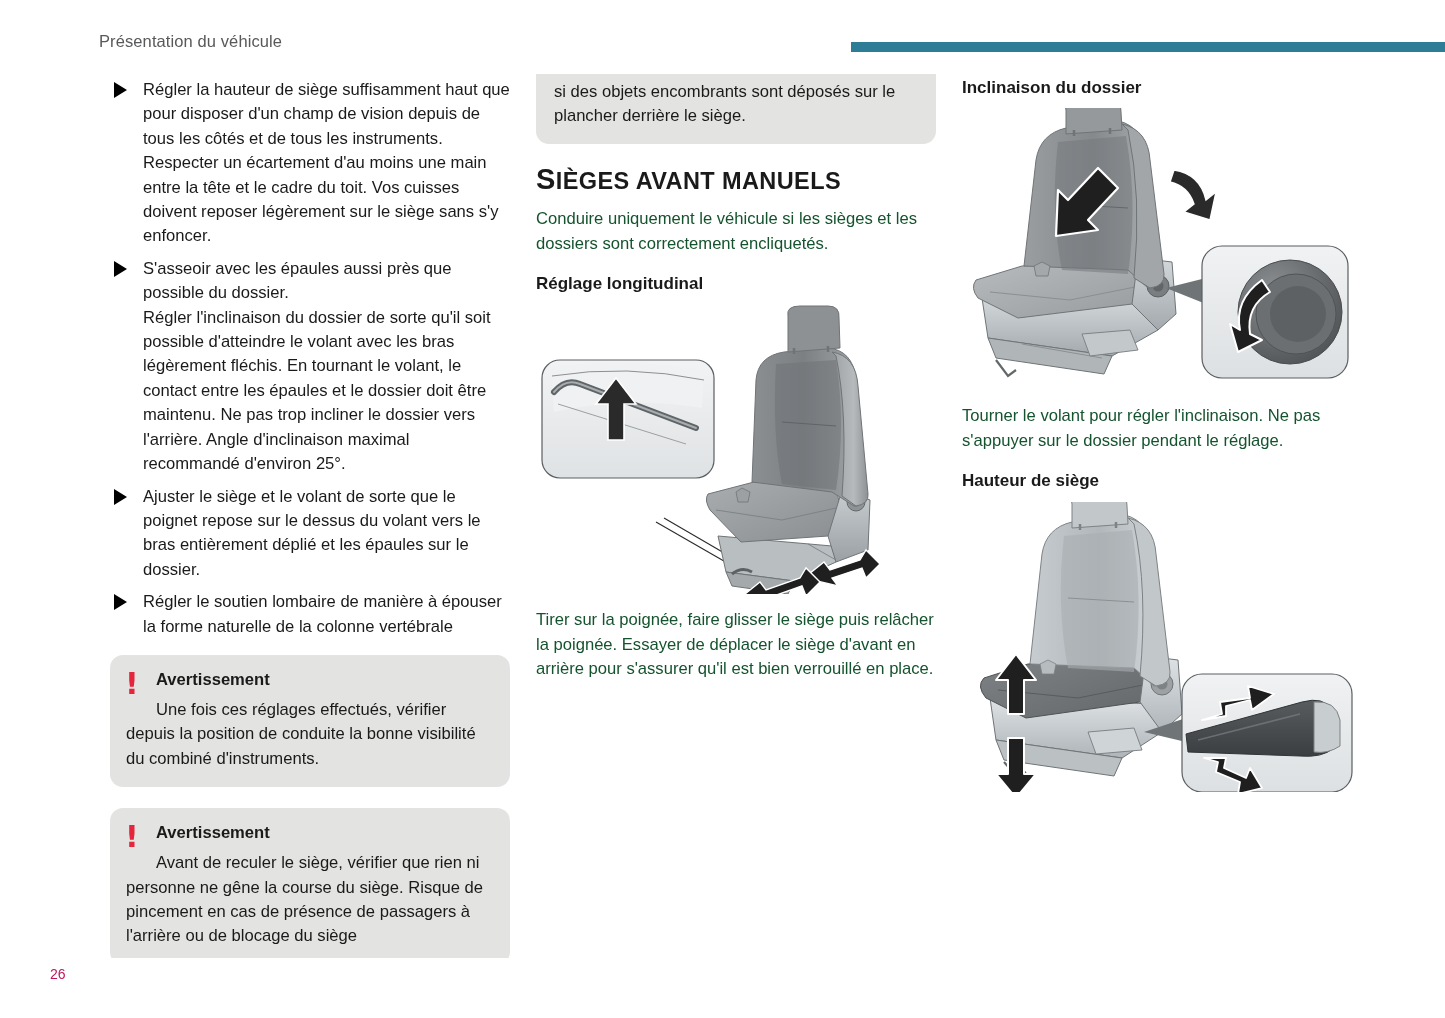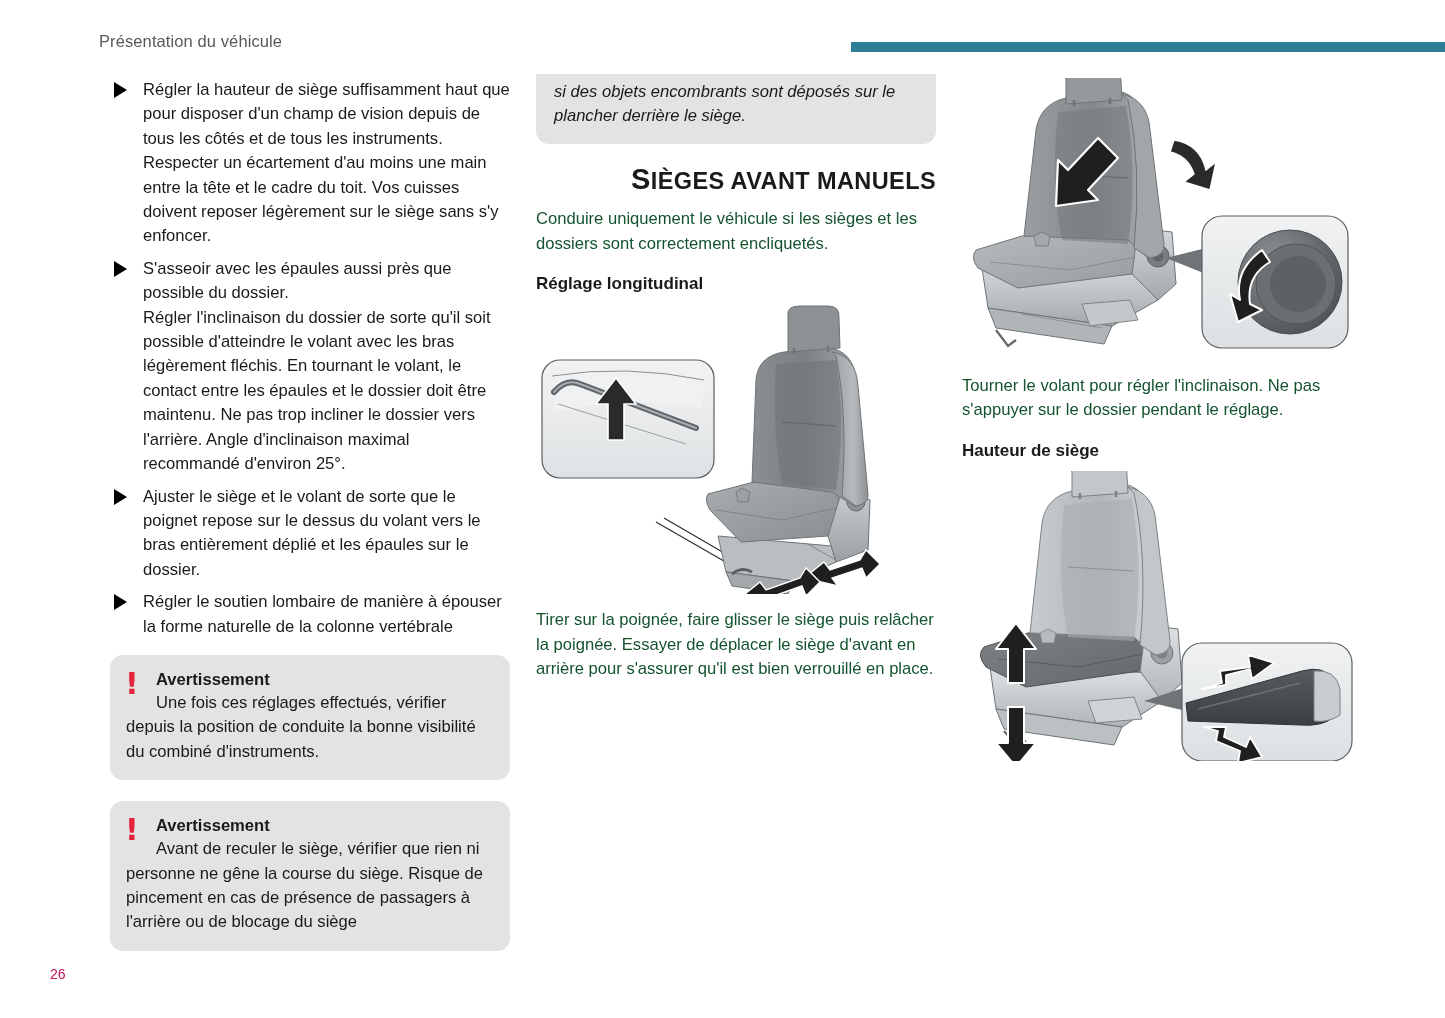--- a/index.html
+++ b/index.html
@@ -88,39 +88,37 @@
     border-bottom: 8px solid transparent;
   }
 
   
   .h1 {
     font-size: 29px;
     font-weight: bold;
     letter-spacing: 0.4px;
     margin: 20px 0 13px 0;
     line-height: 1.05;
-    text-align: right;
   }
   .h1 .cap { font-size: 29px; }
   .h1 .sc  { font-size: 23.5px; }
   .h2 {
     font-size: 17px;
     font-weight: bold;
     margin: 18px 0 10px 0;
     line-height: 1.2;
   }
 
   
   .notebox {
     background: #e3e3e1;
     border-radius: 13px;
     padding: 13px 18px 15px 18px;
     font-size: 16.6px;
     line-height: 24.4px;
-    font-style: italic;
   }
   .warnbox {
     background: #e3e3e1;
     border-radius: 13px;
     padding: 14px 16px 16px 16px;
     position: relative;
     font-size: 16.6px;
     line-height: 24.4px;
   }
   .warn-bang {
@@ -133,21 +131,21 @@
     font-size: 30px;
     line-height: 26px;
     font-family: "DejaVu Sans", sans-serif;
   }
   .warn-title {
     font-weight: bold;
     font-size: 16.6px;
     margin-left: 30px;
     line-height: 22px;
   }
-  .warn-body { margin-top: 0px; }
+  .warn-body { margin-top: 7px; }
   .warn-body .indent { display: inline-block; width: 30px; }
   .mb20 { margin-bottom: 21px; }
 
   
   .fig { position: relative; }
   .fig svg { display: block; }
 </style>
 </head>
 <body>
 
@@ -273,20 +271,21 @@
         <path d="M268 274 L288 258 L294 266 L324 256 L330 246 L344 260 L330 274 L326 264 L296 274 L302 282 Z" fill="#1f1f1f" stroke="#ffffff" stroke-width="1.4"></path>
         <path d="M218 268 L238 252 L244 260 L278 248 L284 238 L298 252 L284 266 L280 256 L246 268 L252 276 Z" fill="#1f1f1f" stroke="#ffffff" stroke-width="1.4" transform="translate(-14,26)"></path>
       </svg>
     </div>
 
     <div class="para" style="margin-top:14px">Tirer sur la poignée, faire glisser le siège puis relâcher la poignée. Essayer de déplacer le siège d'avant en arrière pour s'assurer qu'il est bien verrouillé en place.</div>
   </div>
 
   <div class="col col3">
 
+    <div class="h2" style="margin-top:0">Inclinaison du dossier</div>
 
     <div class="fig">
       <svg width="393" height="290" viewBox="0 0 393 290" xmlns="http://www.w3.org/2000/svg">
         <defs>
           <linearGradient id="g-back3" x1="0" y1="0" x2="1" y2="0">
             <stop offset="0%" stop-color="#9a9ea1"></stop>
               <stop offset="50%" stop-color="#85898c"></stop>
               <stop offset="100%" stop-color="#aeb2b5"></stop>
           </linearGradient>
           <linearGradient id="g-cush3" x1="0" y1="0" x2="1" y2="1">

